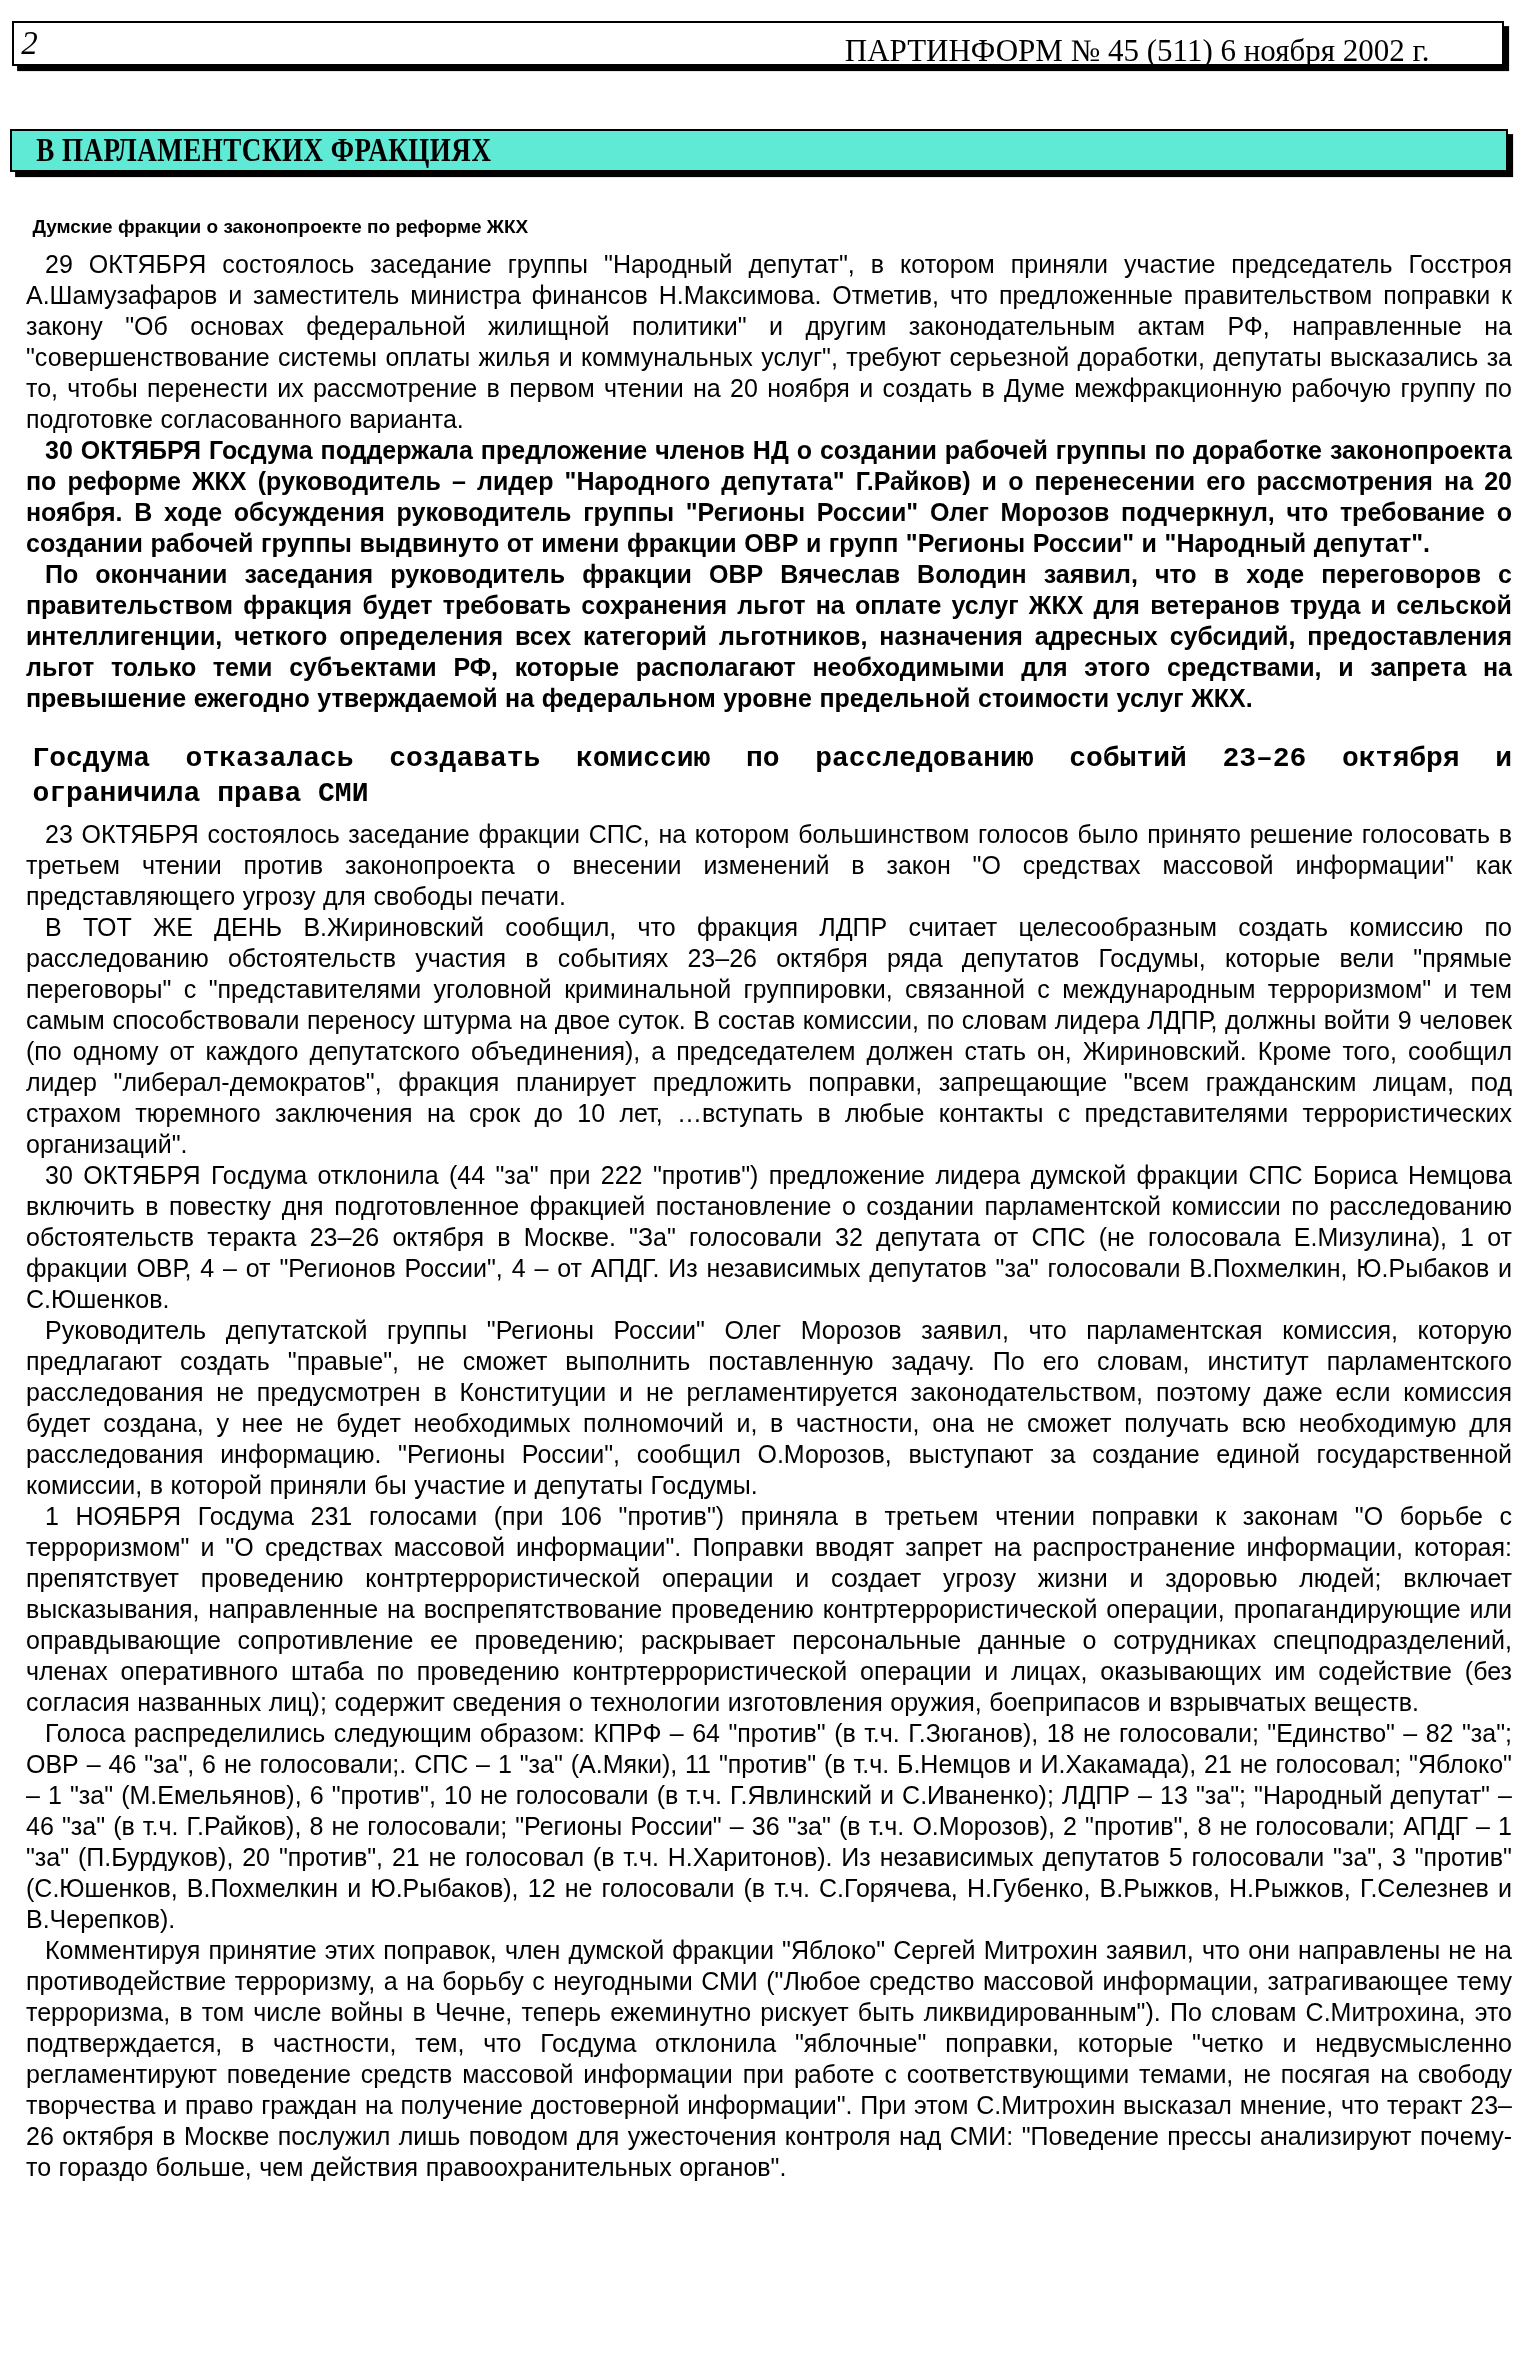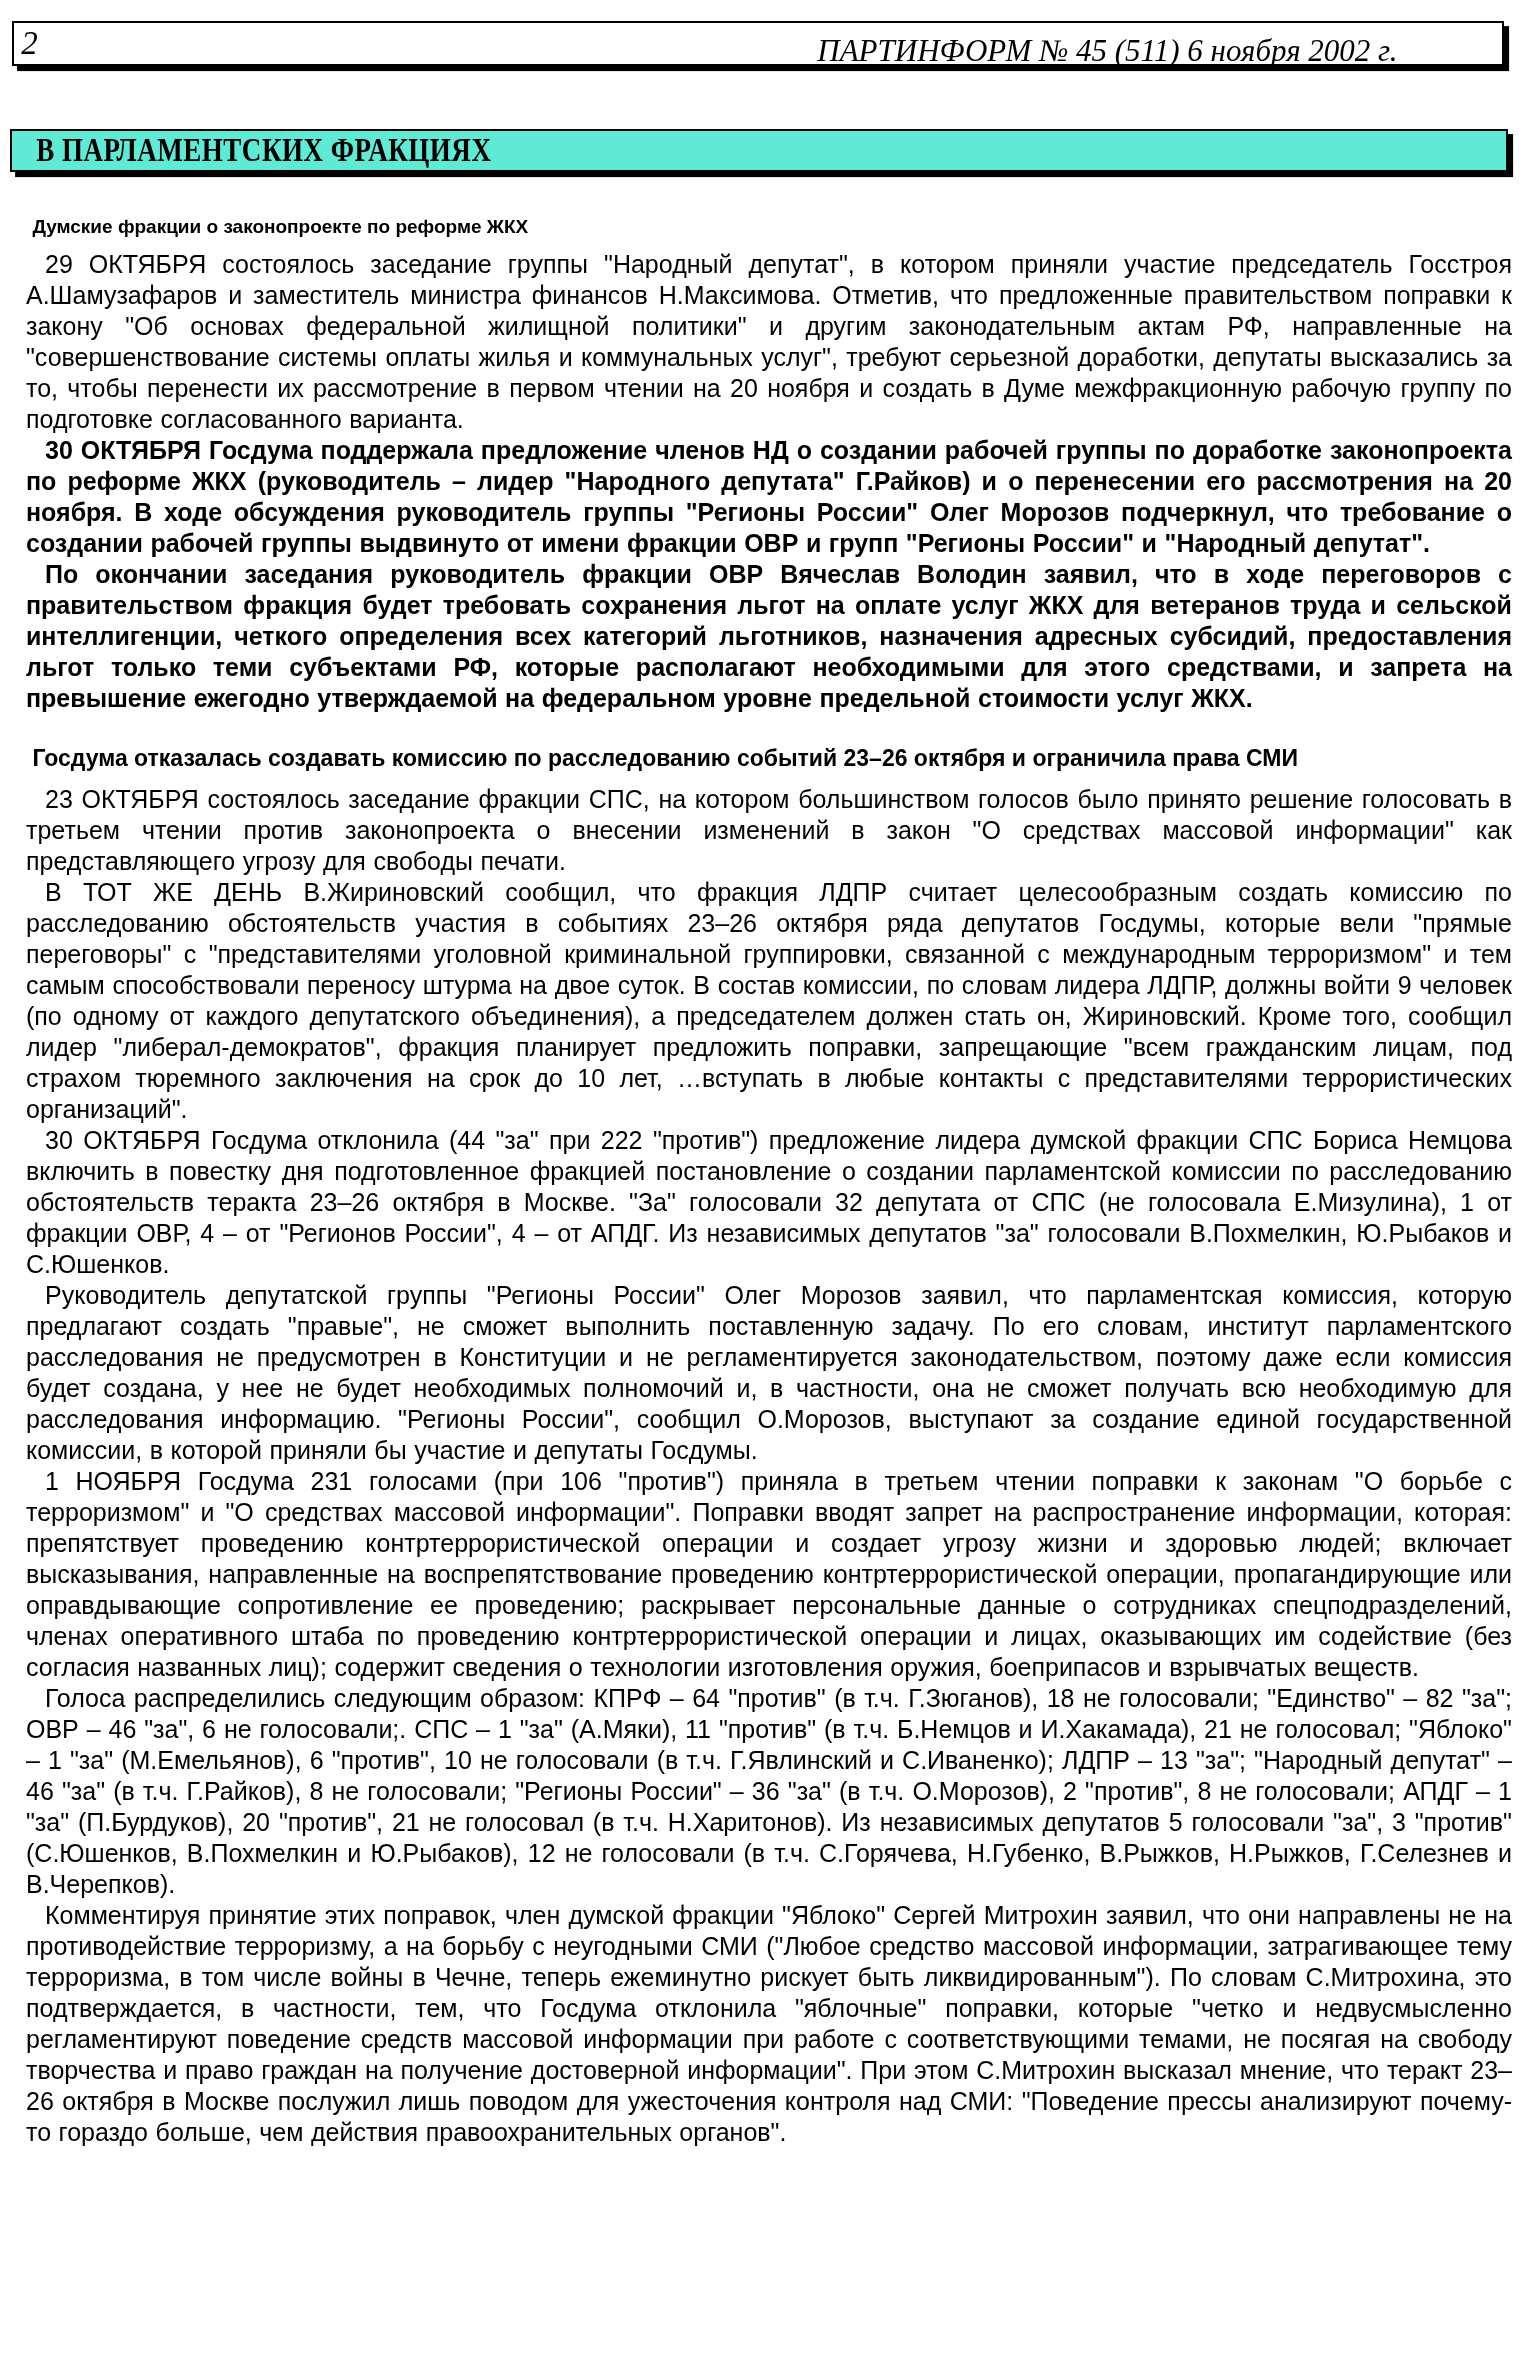--- a/index.html
+++ b/index.html
@@ -33,24 +33,23 @@
   .page-number {
     font-family: "Liberation Serif", serif;
     font-style: italic;
     font-size: 33px;
     line-height: 1;
     padding-left: 7.7px;
   }
   .header-title {
     margin-left: auto;
     font-family: "Liberation Serif", serif;
-    font-style: italic;
     font-size: 31px;
     line-height: 1;
-    padding-right: 104px;
+    padding-right: 72px;
     white-space: nowrap;
     margin-top: 14px;
   }
 
   
   .section-box {
     position: absolute;
     left: 9.6px;
     top: 129px;
     width: 1498px;
@@ -83,25 +82,26 @@
     width: 1486px;
   }
   .article-heading-1 {
     font-size: 19px;
     line-height: 32px;
     font-weight: bold;
     margin: 14px 0 6.4px 6.4px;
     text-align: left;
   }
   .article-heading-2 {
-    font-size: 23px;
+    font-size: 28px;
     line-height: 35px;
     font-weight: bold;
     margin: 27px 0 7.7px 6.4px;
     text-align: justify;
+    font-family: Liberation Mono, monospace;
   }
   .content p {
     font-size: 25px;
     line-height: 31px;
     margin: 0;
     text-align: justify;
     text-indent: 19px;
     word-spacing: 0.6px;
   }
   .content p.bold {

